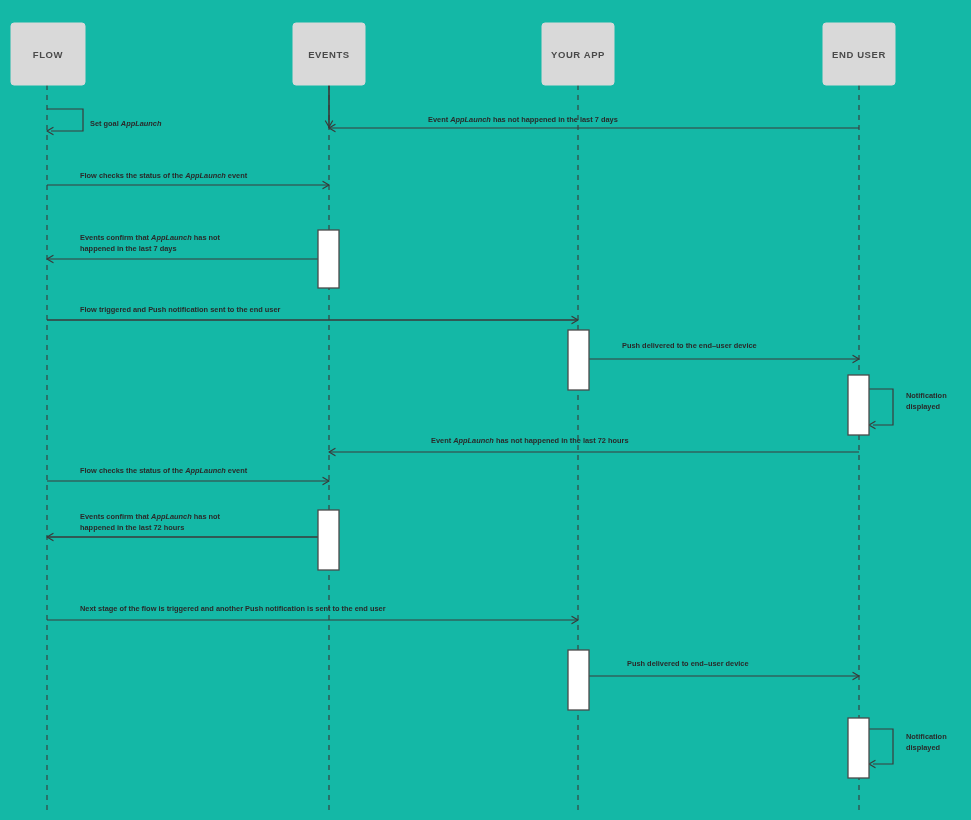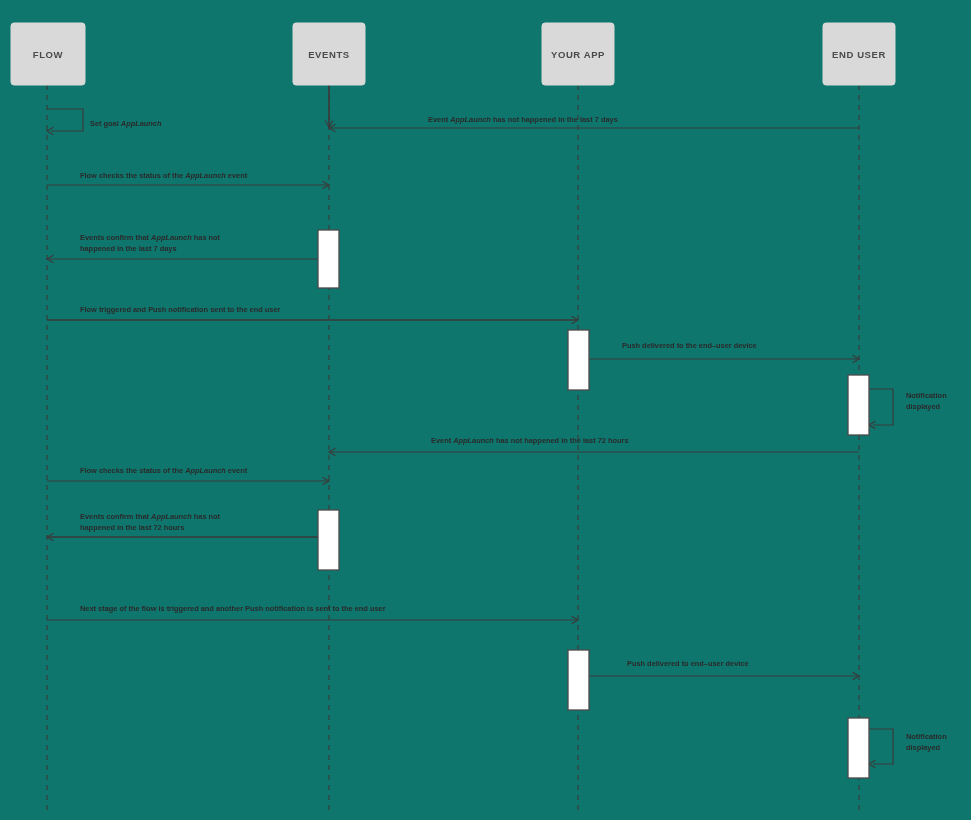--- a/index.html
+++ b/index.html
@@ -10,21 +10,21 @@
   body {
     font-family: "Liberation Sans", sans-serif;
     width: 971px;
     height: 820px;
     overflow: hidden;
   }
   #diagram-root {
     position: relative;
     width: 971px;
     height: 820px;
-    background: #0f766e;
+    background: #14b8a6;
   }
   svg.seq-canvas {
     position: absolute;
     top: 0;
     left: 0;
     width: 971px;
     height: 820px;
   }
   .participant-box {
     fill: #d9d9d9;

